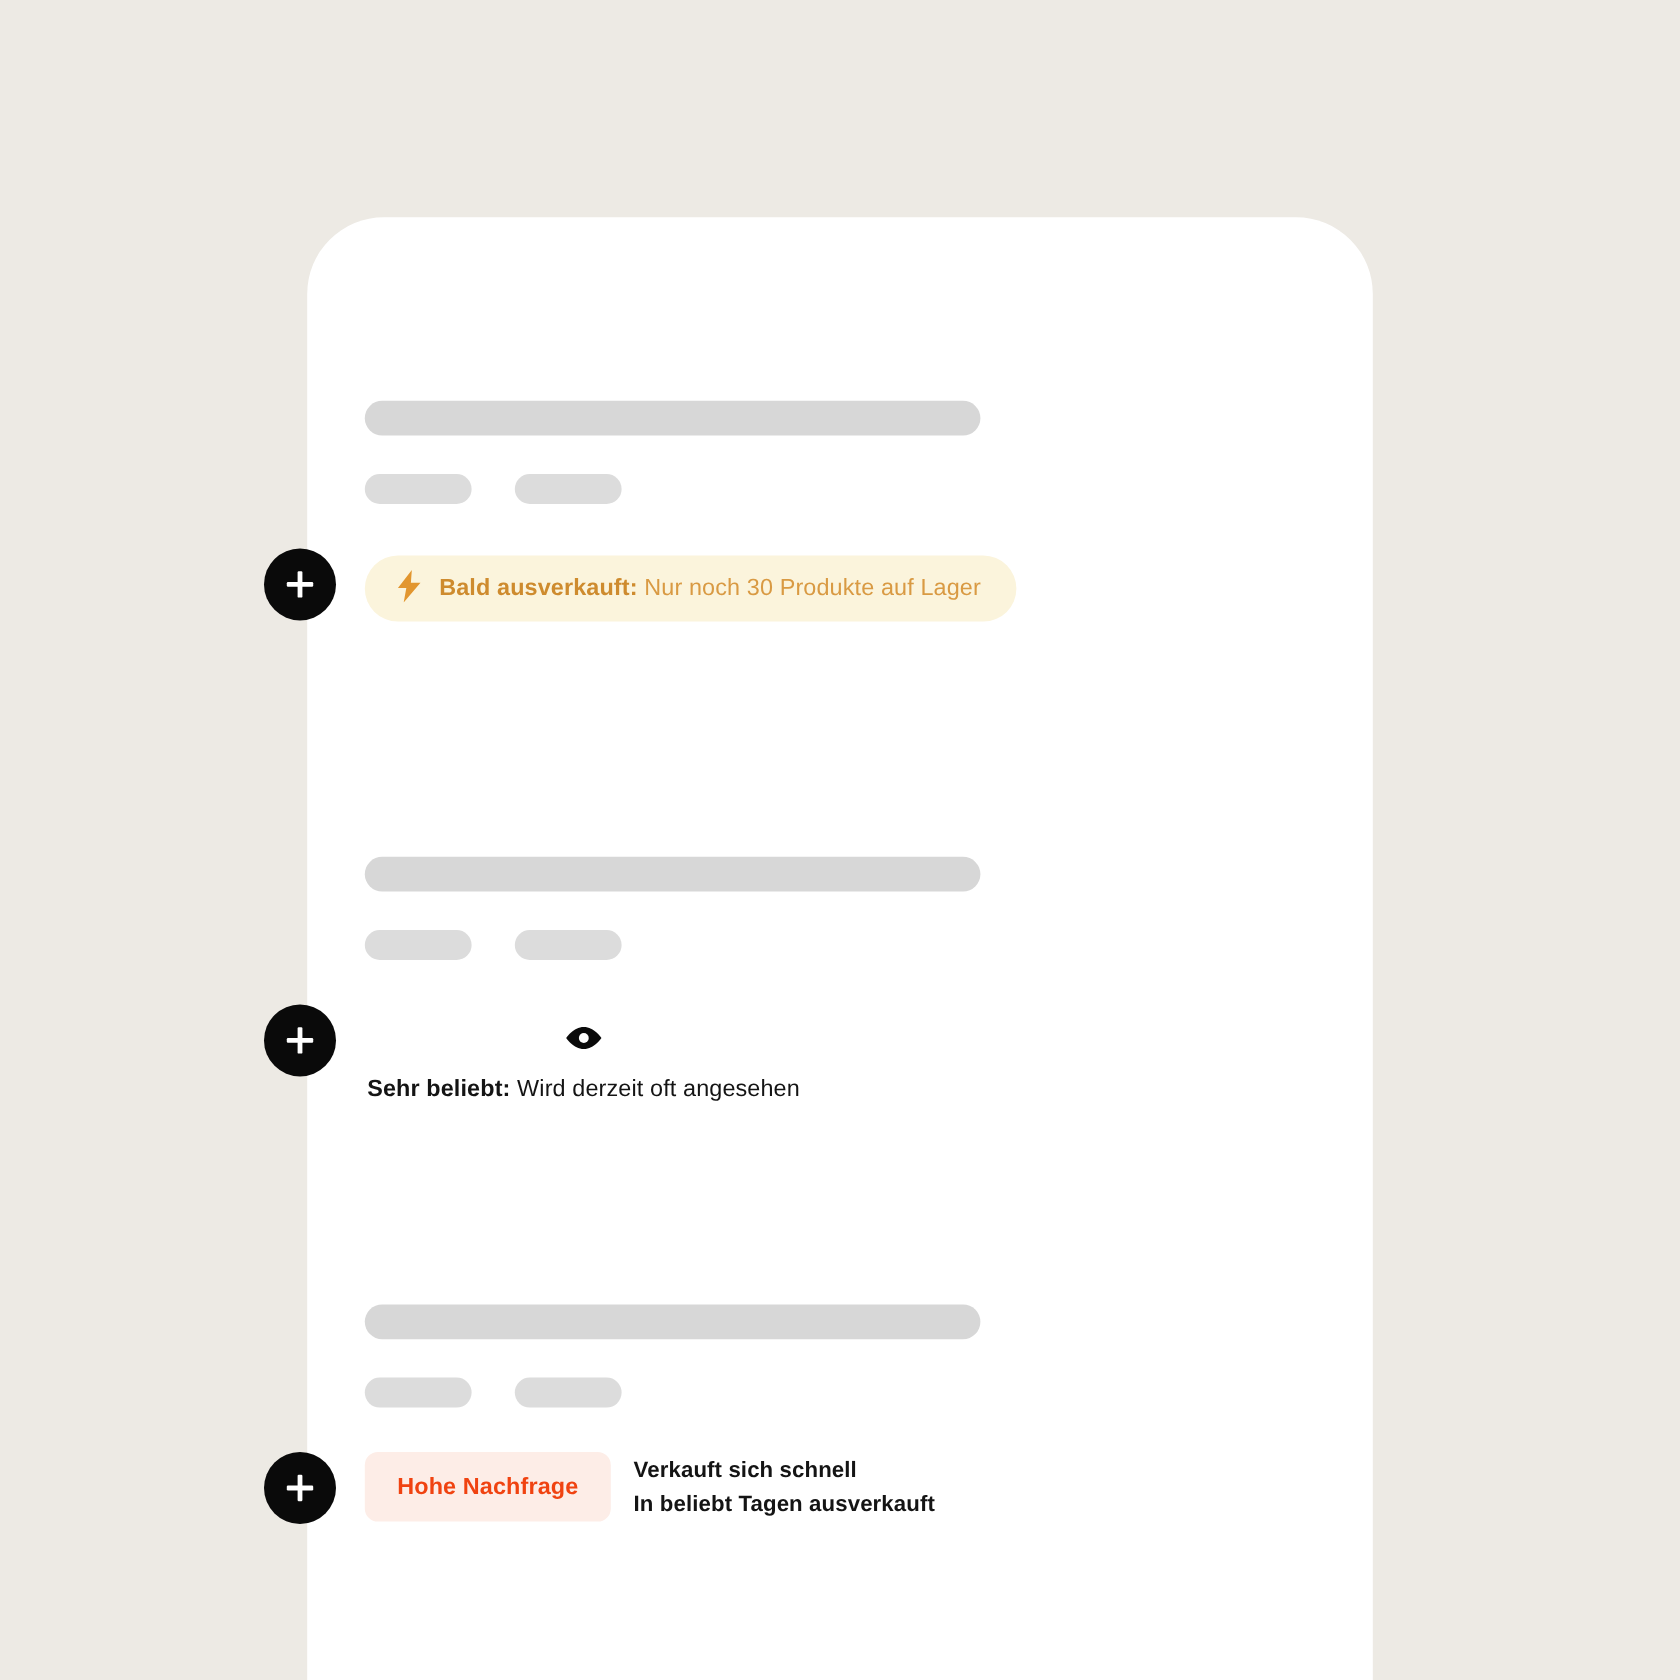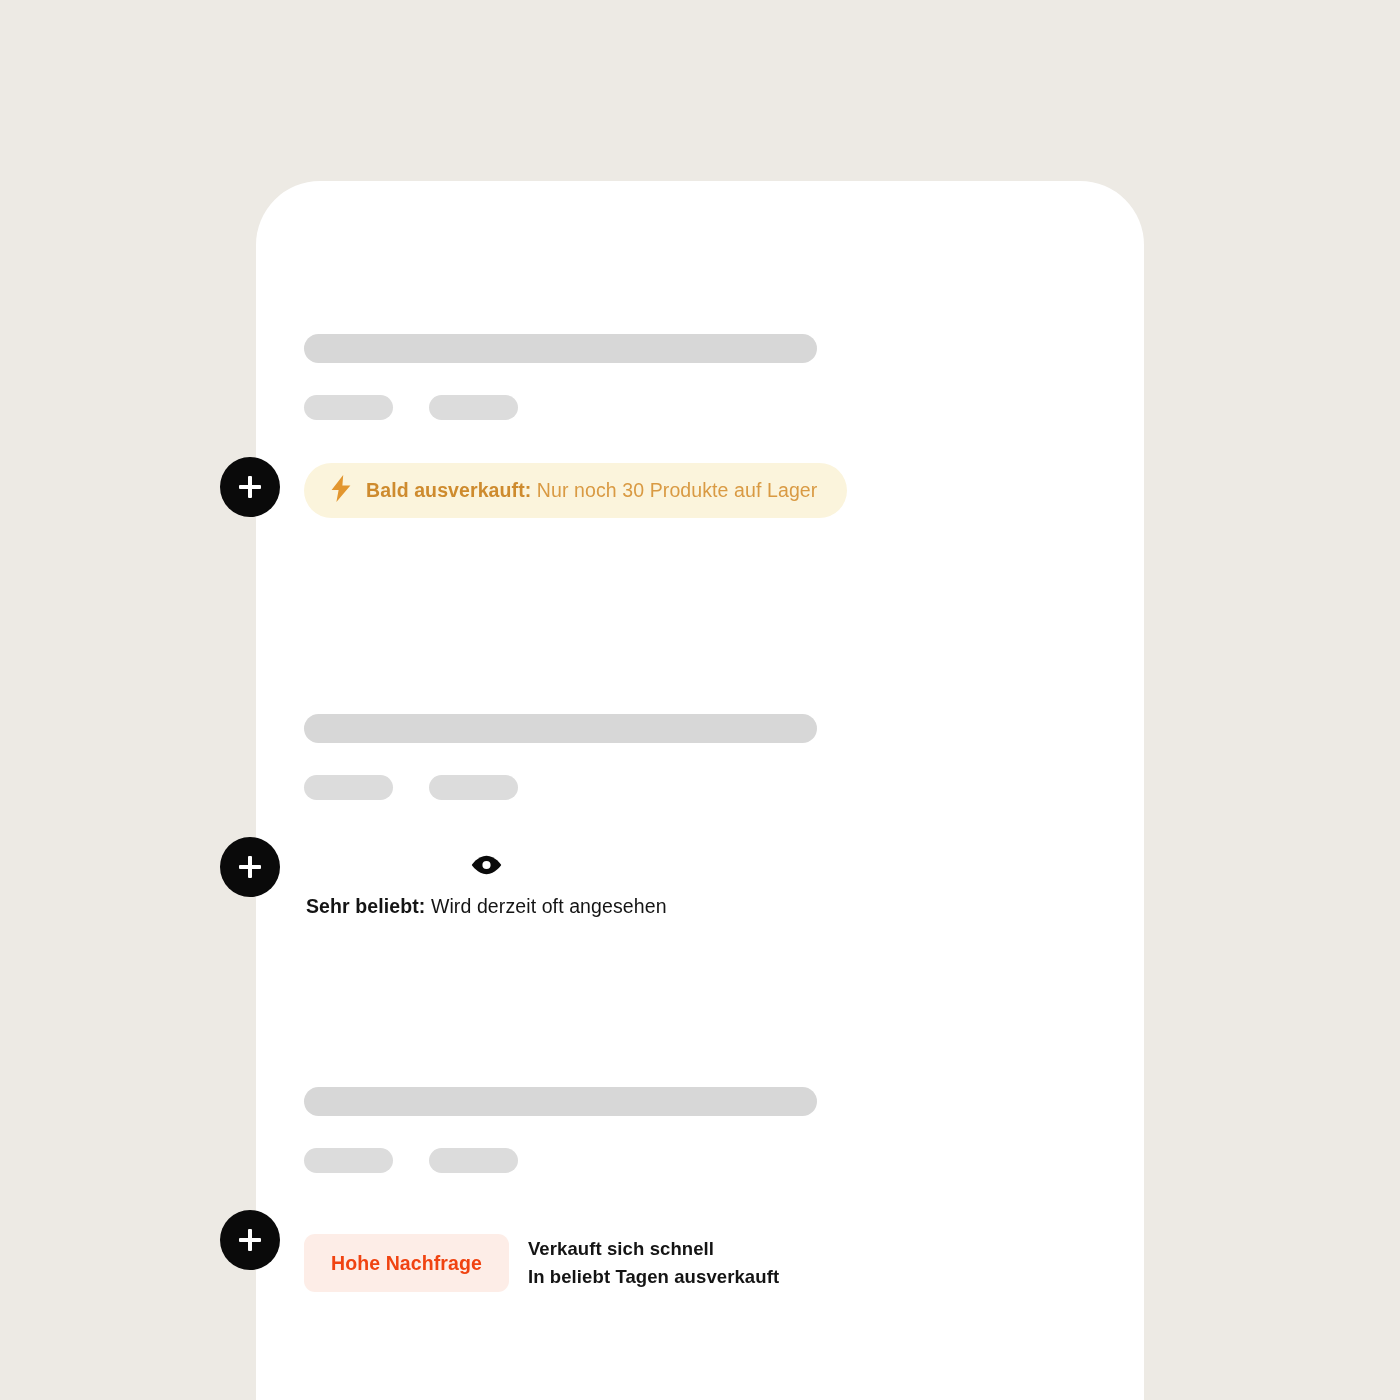--- a/index.html
+++ b/index.html
@@ -137,21 +137,20 @@
   .badge-text-dark .lead { font-weight: 700; }
 
   
   .badge-row-demand {
     position: absolute;
     left: 304px;
     top: 1210px;
     display: flex;
     align-items: center;
     gap: 19px;
-    margin-top: 24px;
   }
   .tag-pink {
     height: 58px;
     box-sizing: border-box;
     padding: 0 27px;
     background: #FDEDE7;
     border-radius: 11px;
     display: flex;
     align-items: center;
     justify-content: center;

